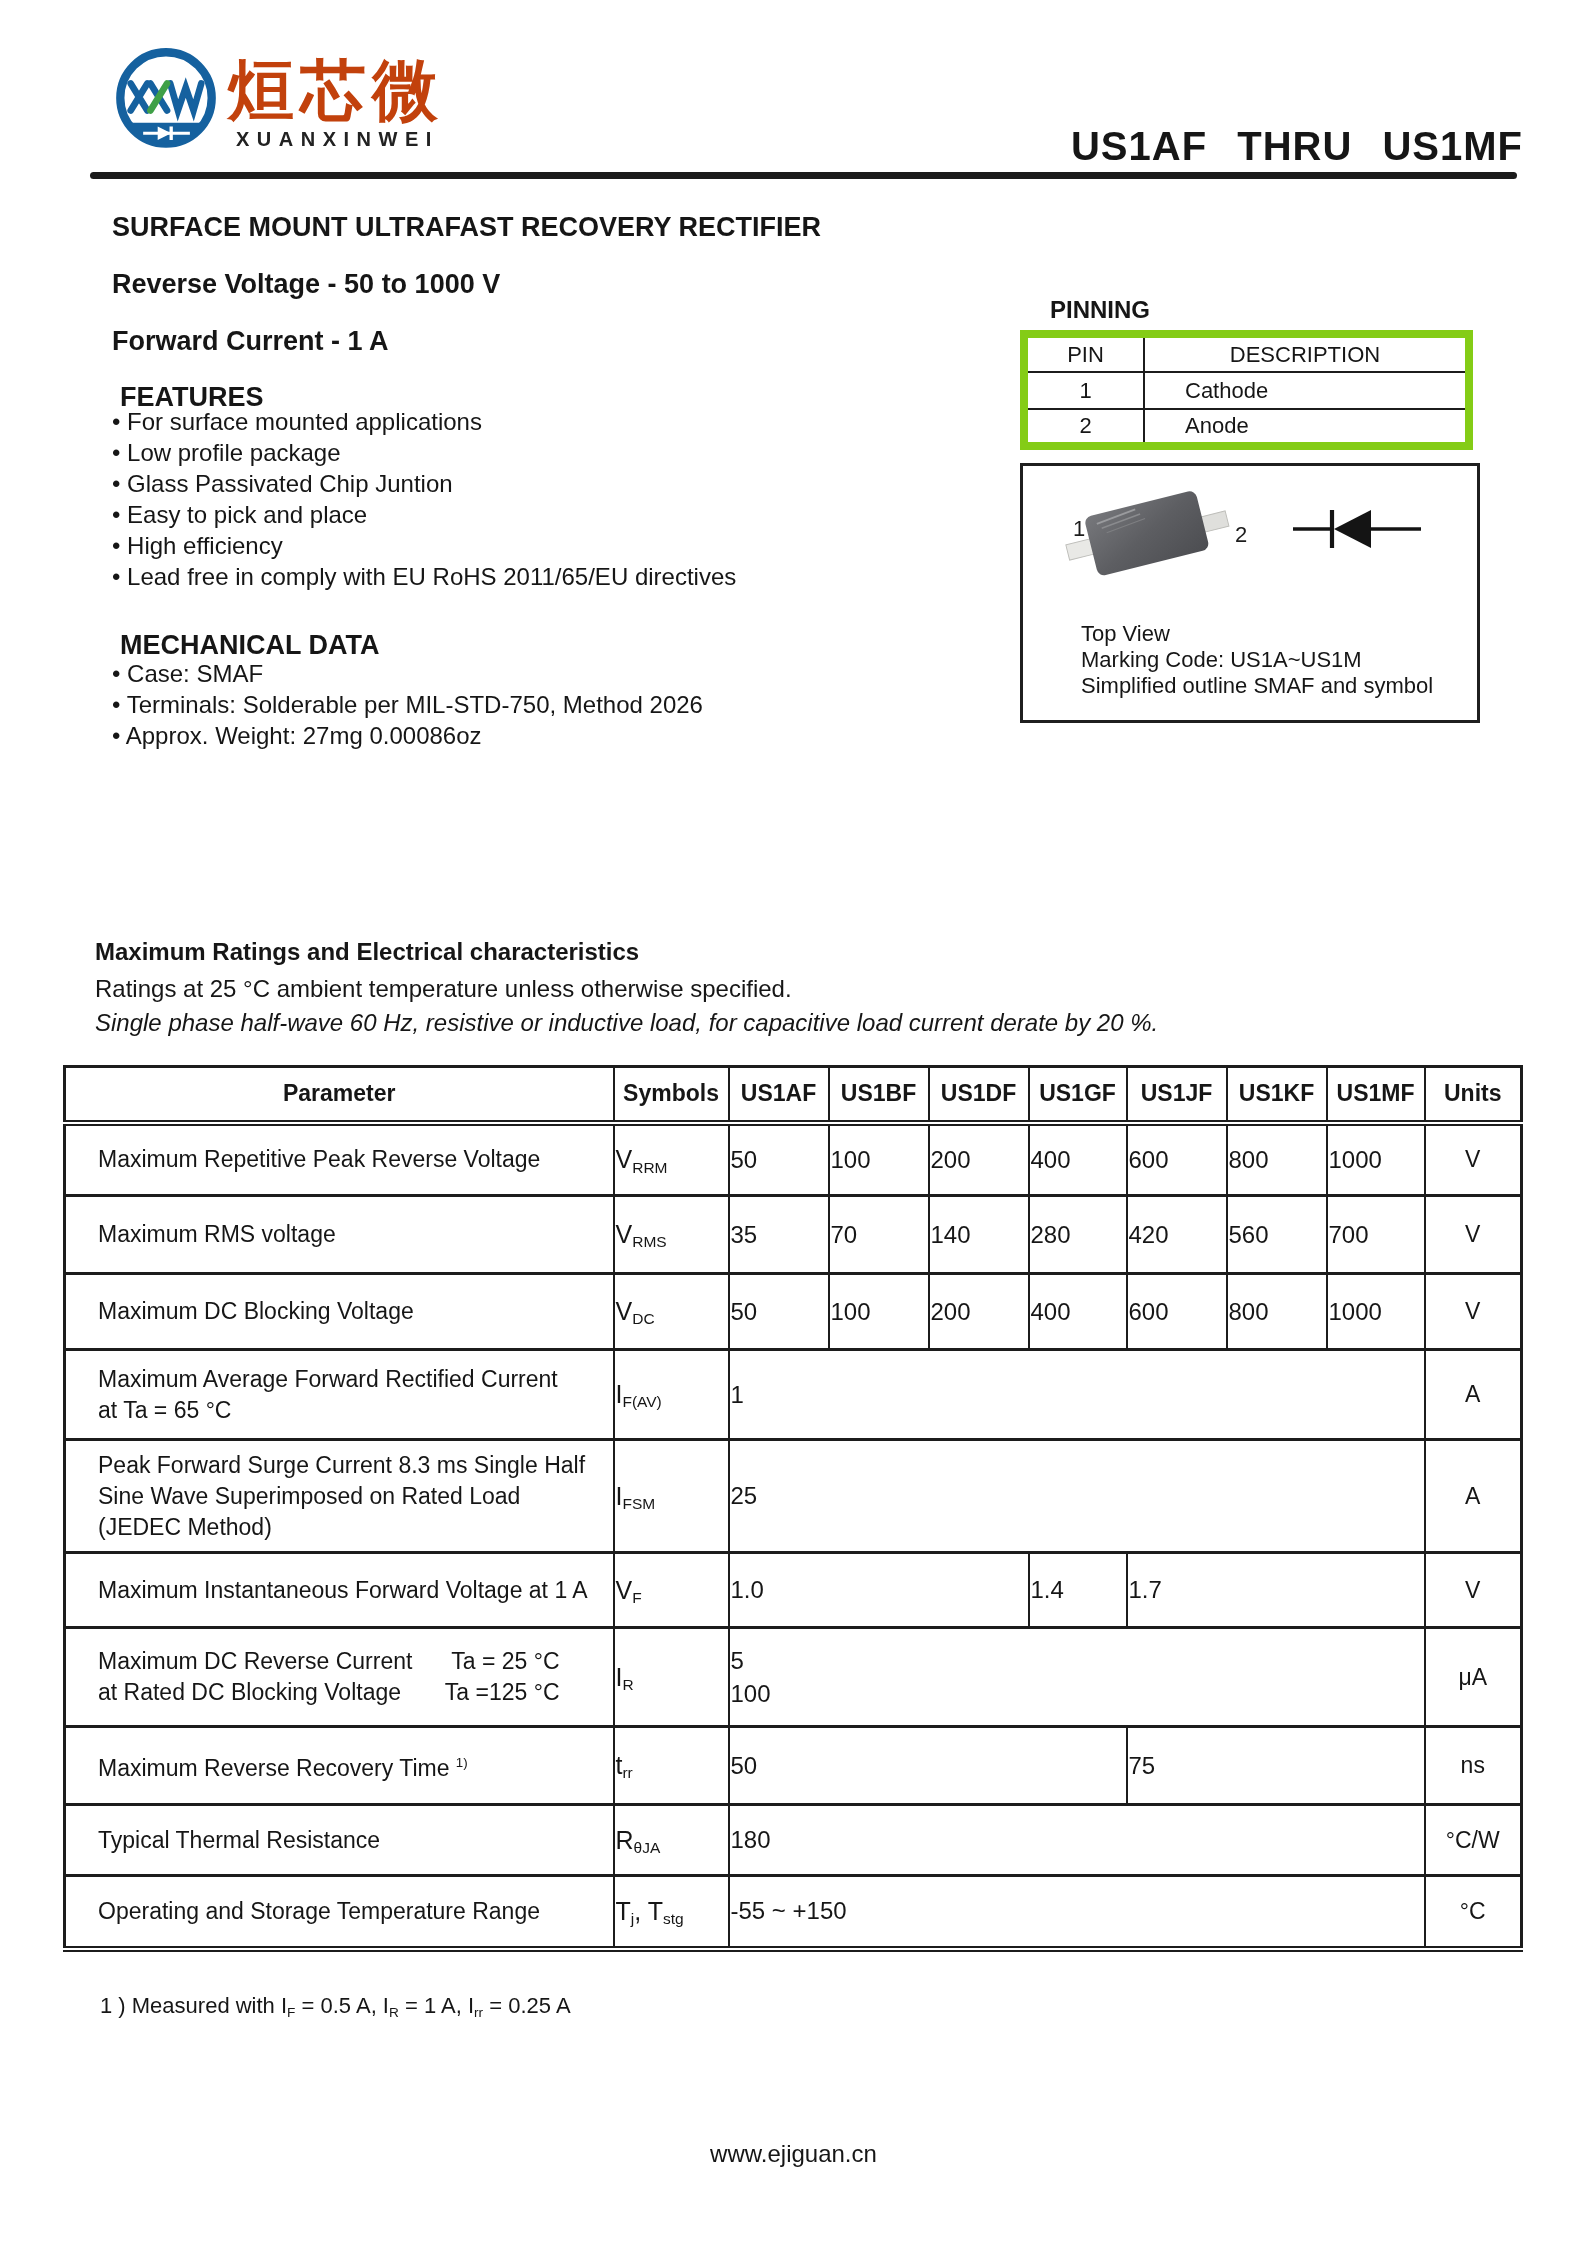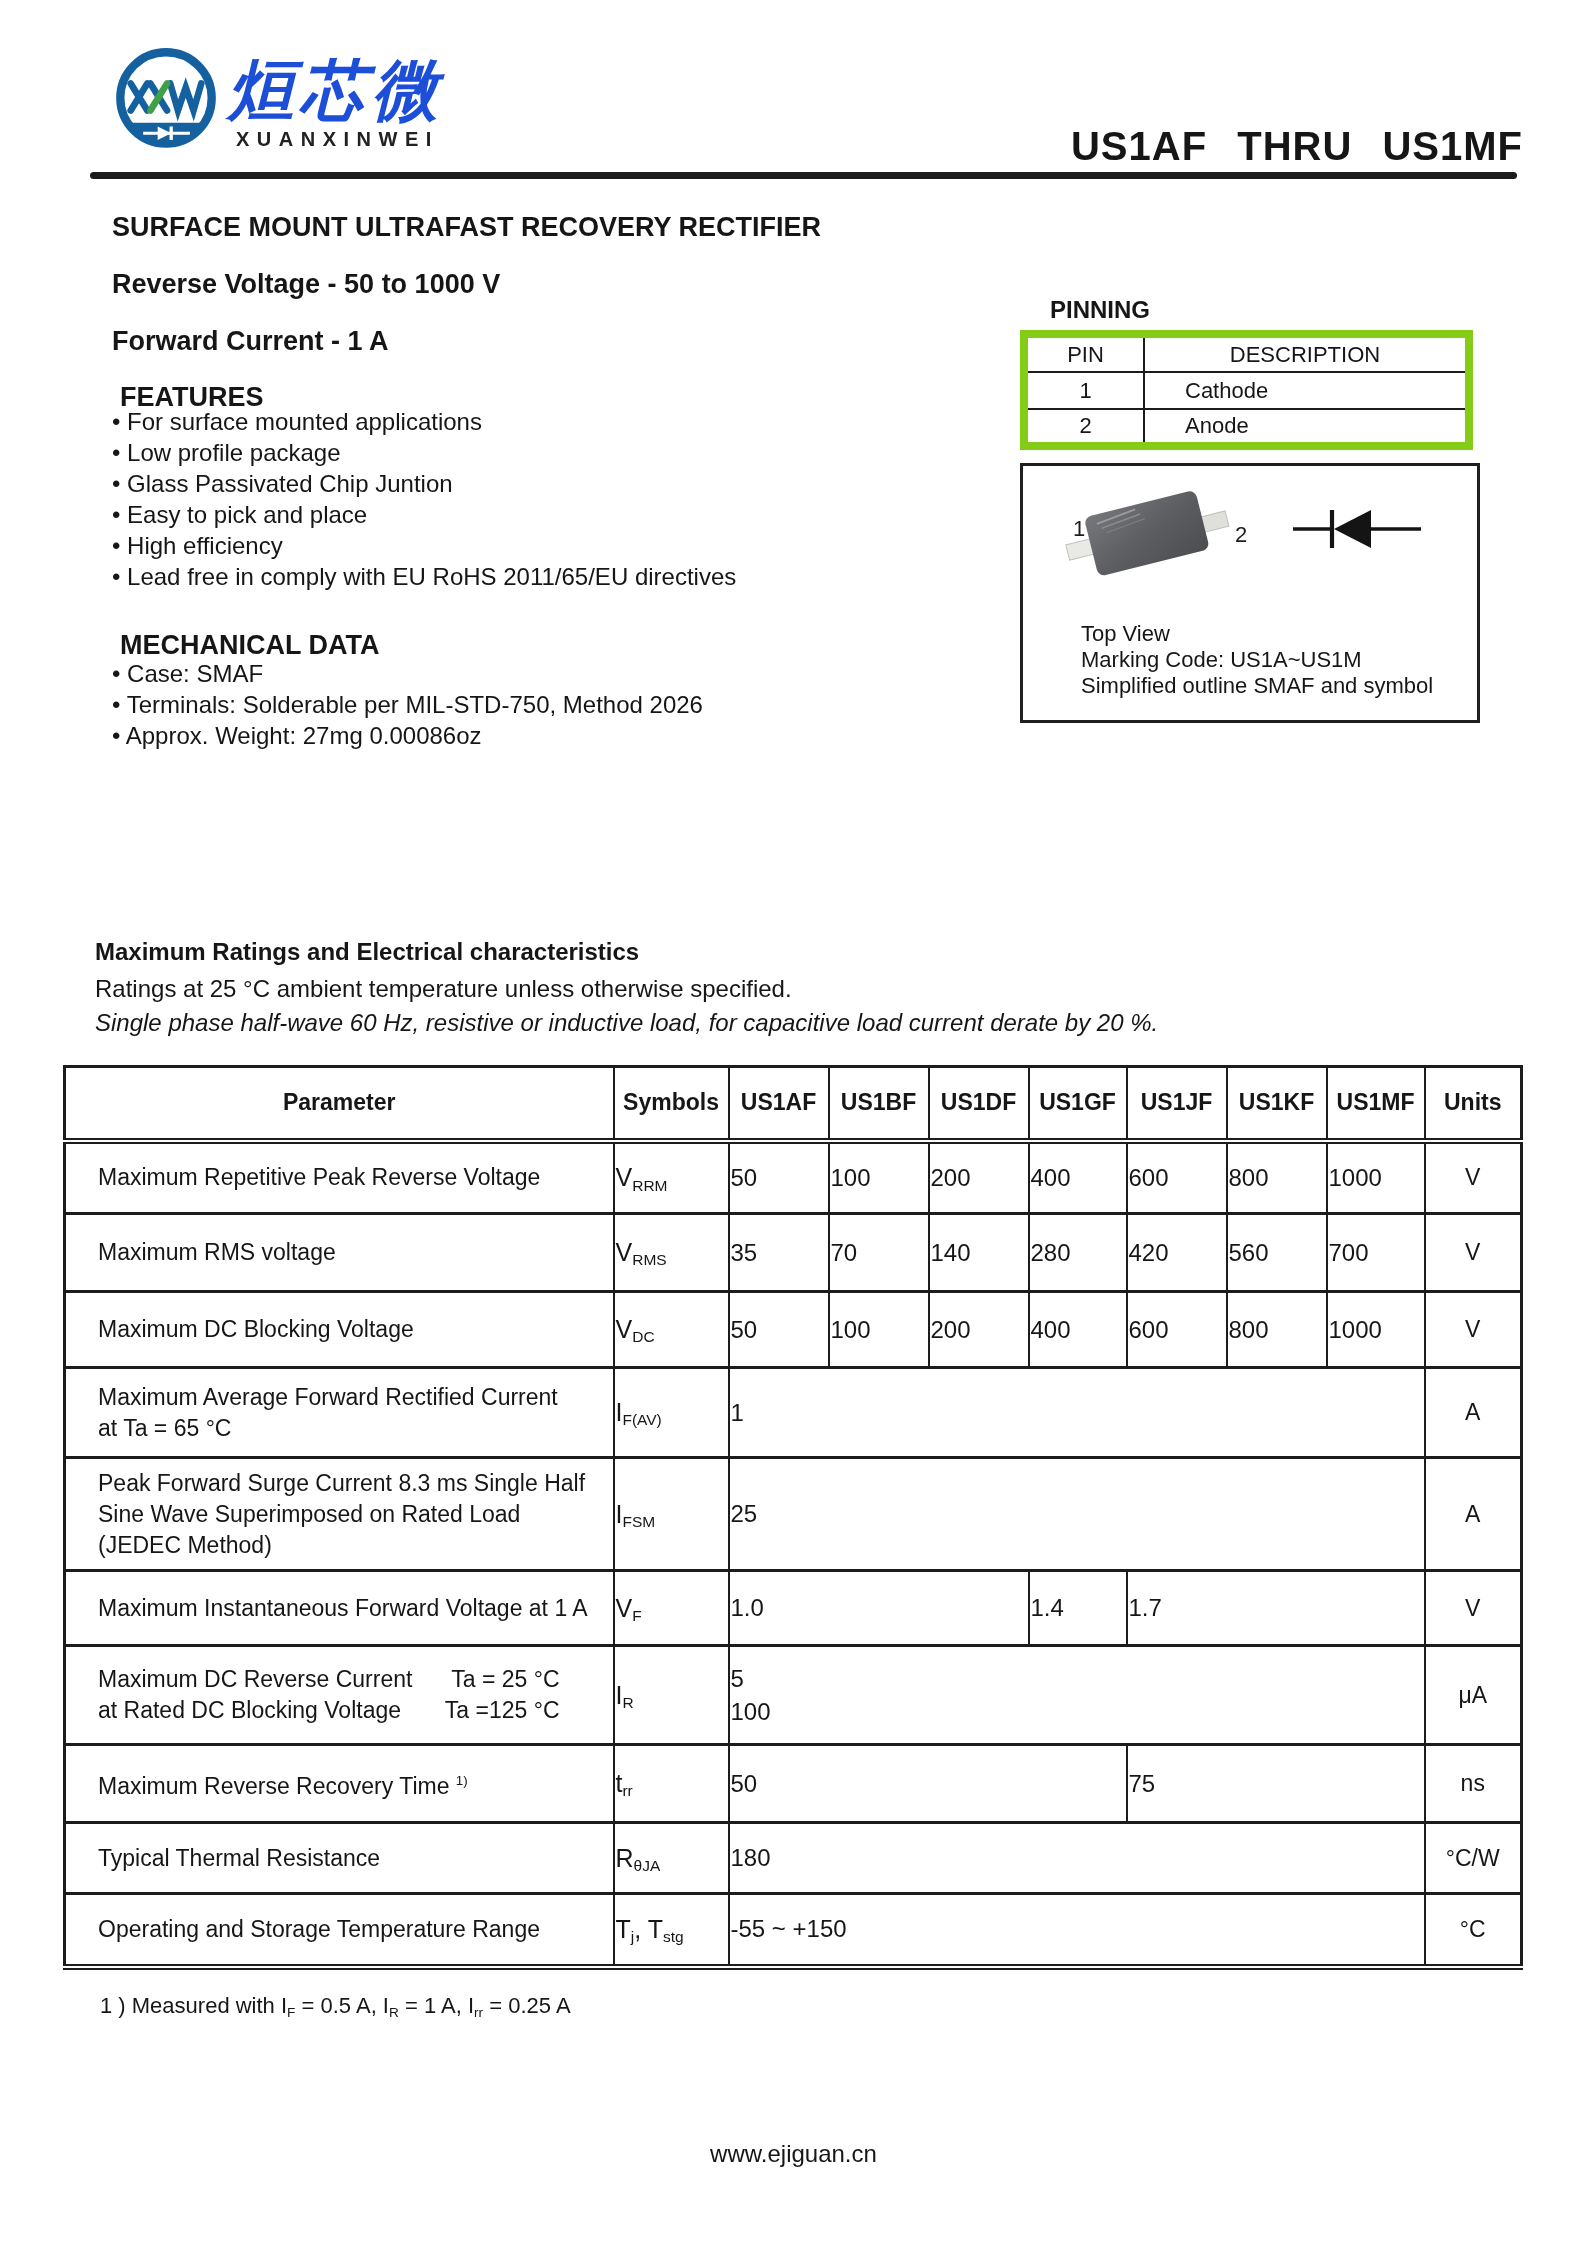--- a/index.html
+++ b/index.html
@@ -3,21 +3,21 @@
 <meta charset="utf-8">
 <style>
   html,body{margin:0;padding:0;background:#e9e9e9;}
   .page{
     position:relative;width:1587px;height:2245px;margin:0 auto;background:#ffffff;
     font-family:"Liberation Sans",sans-serif;color:#161616;overflow:hidden;
   }
   .abs{position:absolute;}
 
   
-  .cn-name{left:228px;top:46px;font-size:66px;font-weight:bold;letter-spacing:6px;color:#1d4ed8;white-space:nowrap;font-style:italic;}
+  .cn-name{left:228px;top:46px;font-size:66px;font-weight:bold;letter-spacing:6px;color:#c2410c;white-space:nowrap;}
   .en-name{left:236px;top:128px;font-size:20px;font-weight:600;letter-spacing:7.5px;color:#222;white-space:nowrap;}
   .doc-title{right:64px;top:124px;font-size:40px;font-weight:bold;letter-spacing:1px;word-spacing:18px;white-space:nowrap;}
   .header-rule{left:90px;top:172px;width:1427px;height:7px;background:#1b1b1b;border-radius:4px;}
 
   
   .h-bold27{font-size:27px;font-weight:bold;white-space:nowrap;}
   .headline1{left:112px;top:212px;}
   .headline2{left:112px;top:269px;}
   .headline3{left:112px;top:326px;}
   .features-heading{left:120px;top:382px;}
@@ -49,21 +49,21 @@
   
   .ratings-heading{left:95px;top:938px;font-size:24px;font-weight:bold;}
   .ratings-note1{left:95px;top:975px;font-size:24px;}
   .ratings-note2{left:95px;top:1009px;font-size:24px;font-style:italic;}
 
   .rt{left:63px;top:1065px;border-collapse:collapse;table-layout:fixed;width:1457px;
       border:3px solid #1c1c1c;border-bottom:6px double #1c1c1c;}
   .rt th,.rt td{border:2px solid #1c1c1c;overflow:hidden;}
   .rt th{font-size:23px;font-weight:bold;border-bottom:6px double #1c1c1c;}
   .rt td{border-top:3px solid #1c1c1c;border-bottom:3px solid #1c1c1c;}
-  .rt thead tr{height:74px;}
+  .rt thead tr{height:56px;}
   #rt-body tr:nth-child(1){height:73px;}
   #rt-body tr:nth-child(2){height:78px;}
   #rt-body tr:nth-child(3){height:76px;}
   #rt-body tr:nth-child(4){height:90px;}
   #rt-body tr:nth-child(5){height:113px;}
   #rt-body tr:nth-child(6){height:75px;}
   #rt-body tr:nth-child(7){height:99px;}
   #rt-body tr:nth-child(8){height:78px;}
   #rt-body tr:nth-child(9){height:71px;}
   #rt-body tr:nth-child(10){height:73px;}

